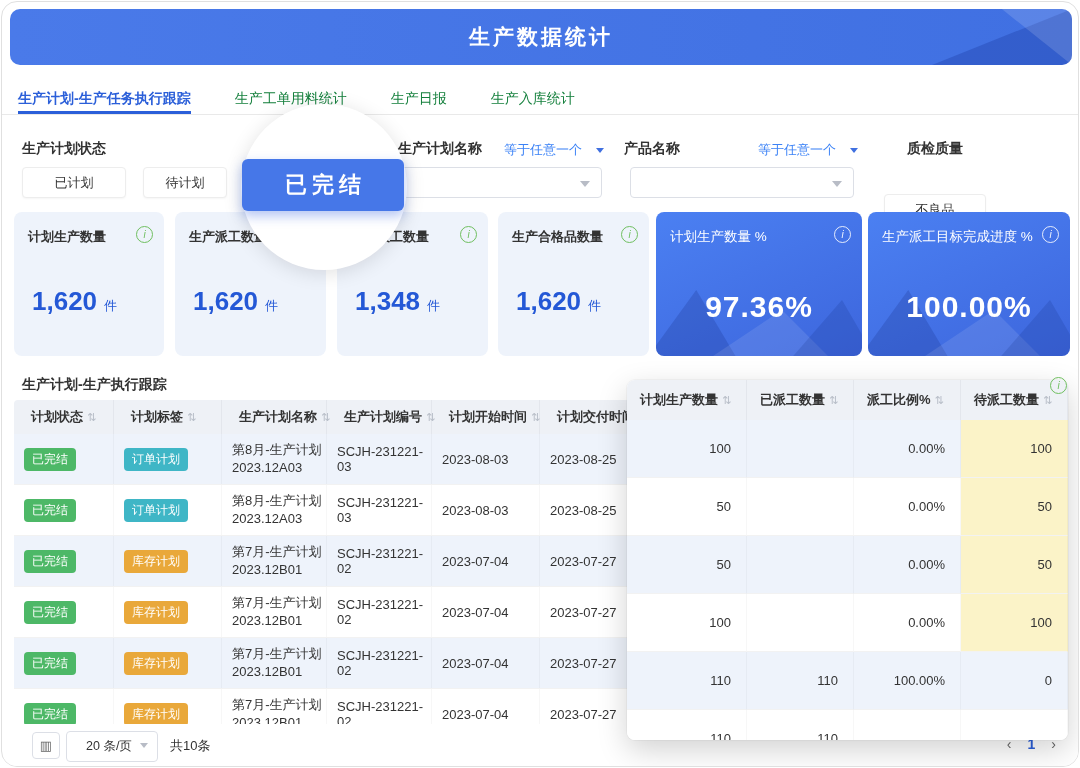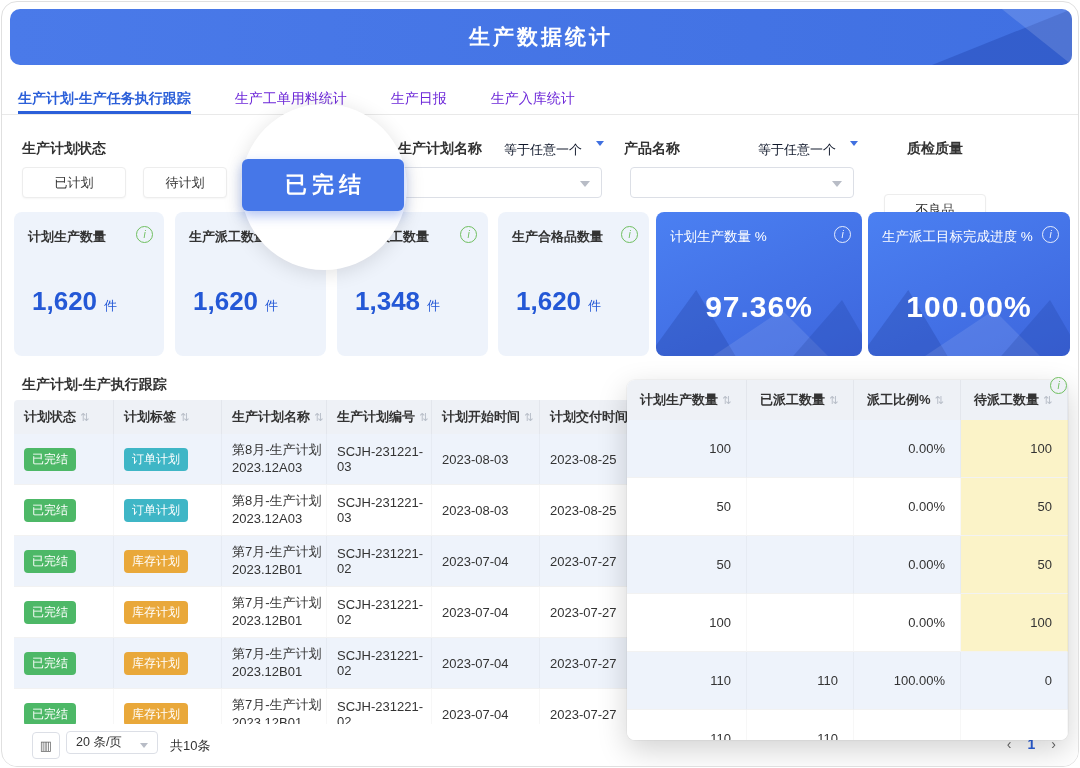--- a/index.html
+++ b/index.html
@@ -13,26 +13,26 @@
           border-radius:10px;overflow:hidden;}
   .header-title{width:100%;text-align:center;line-height:56px;color:#fff;font-size:21px;font-weight:bold;letter-spacing:3px;}
   .deco1{position:absolute;right:0;top:0;width:140px;height:56px;background:rgba(25,55,160,.32);
          clip-path:polygon(100% 0,100% 100%,0 100%);}
   .deco2{position:absolute;right:0;top:0;width:78px;height:56px;background:rgba(255,255,255,.14);
          clip-path:polygon(100% 0,100% 100%,10% 0);}
 
   
   .tabs{left:0;top:82px;width:1080px;height:31px;border-bottom:1px solid #e9e9e9;display:flex;gap:44px;
         padding-left:16px;box-sizing:border-box;}
-  .tab{font-size:14px;color:#6d28d9;padding:6px 0 8px;cursor:pointer;white-space:nowrap;}
+  .tab{font-size:14px;color:#15803d;padding:6px 0 8px;cursor:pointer;white-space:nowrap;}
   .tab.active{color:#2b5fd9;font-weight:bold;border-bottom:3px solid #2b5fd9;}
 
   
   .lbl{position:absolute;font-size:14px;font-weight:bold;color:#333;}
-  .op{position:absolute;font-size:13px;color:#0f172a;display:flex;align-items:flex-start;gap:14px;cursor:pointer;}
+  .op{position:absolute;font-size:13px;color:#3b82f6;display:flex;align-items:center;gap:14px;cursor:pointer;}
   .op .tri{width:0;height:0;border-left:4.5px solid transparent;border-right:4.5px solid transparent;border-top:5.5px solid #4070e0;}
   .btn{position:absolute;box-sizing:border-box;height:31px;background:#fff;border:1px solid #ededed;border-radius:4px;
        display:flex;align-items:center;justify-content:center;font-size:13px;color:#333;cursor:pointer;
        box-shadow:0 1px 2px rgba(0,0,0,.04);}
   .select{position:absolute;box-sizing:border-box;height:31px;background:#fff;border:1px solid #dcdfe6;border-radius:4px;cursor:pointer;}
   .select .tri{position:absolute;right:11px;top:13px;width:0;height:0;border-left:5px solid transparent;
                border-right:5px solid transparent;border-top:6px solid #b8bcc6;}
 
   
   .spot-circle{left:239px;top:102px;width:166px;height:166px;border-radius:50%;background:#fff;z-index:30;
@@ -64,21 +64,21 @@
 
   
   .section-title{left:20px;top:374px;font-size:14px;font-weight:bold;}
   .section-info{left:1048px;top:375px;z-index:25;}
   .ginfo{width:15px;height:15px;border:1px solid #6fbf5f;color:#6fbf5f;border-radius:50%;font-size:10px;
          line-height:15px;text-align:center;font-style:italic;cursor:pointer;}
 
   
   .main-table{left:12px;top:398px;width:645px;}
   .thead{display:flex;height:34px;background:#eef1f6;border-radius:4px 4px 0 0;}
-  .th{display:flex;align-items:center;font-weight:bold;font-size:13px;padding-left:10px;box-sizing:border-box;
+  .th{display:flex;align-items:center;font-weight:bold;font-size:13px;padding-left:17px;box-sizing:border-box;
       border-right:1px solid #e3e6ec;white-space:nowrap;}
   .sorter{font-size:11px;color:#b8bec8;margin-left:4px;font-weight:normal;}
   .trow{display:flex;height:50px;align-items:center;border-bottom:1px solid #f2f2f2;font-size:13px;background:#fff;}
   .trow.alt{background:#eef3fb;}
   .td{box-sizing:border-box;padding-left:10px;border-right:1px solid rgba(0,0,0,0.03);display:flex;align-items:center;
       height:100%;overflow:hidden;}
   .td.name{line-height:1.35;}
   .c1{width:100px;}.c2{width:108px;}.c3{width:105px;}.c4{width:105px;}.c5{width:108px;}.c6{width:119px;}
   .badge{display:inline-block;padding:3px 8px;border-radius:4px;color:#fff;font-size:12px;white-space:nowrap;}
   .badge.green{background:#4db867;}
@@ -95,22 +95,22 @@
   .prow.alt{background:#eef3fb;}
   .pd{display:flex;align-items:center;justify-content:flex-end;padding-right:15px;box-sizing:border-box;font-size:13px;
       border-right:1px solid rgba(0,0,0,0.03);border-bottom:1px solid #f2f2f2;}
   .pd.yellow{background:#fbf3c8;}
   .pc1{width:120px;}.pc2{width:107px;}.pc3{width:107px;}.pc4{width:107px;}
 
   
   .pagebar{left:2px;top:722px;width:1076px;height:44px;background:#fff;z-index:10;}
   .col-btn{position:absolute;left:28px;top:8px;width:26px;height:25px;border:1px solid #dcdfe6;border-radius:4px;
            display:flex;align-items:center;justify-content:center;color:#666;font-size:13px;cursor:pointer;background:#fff;}
-  .size-select{position:absolute;left:62px;top:7px;width:92px;height:23px;border:1px solid #dcdfe6;border-radius:4px;
-               box-sizing:border-box;display:flex;align-items:center;font-size:12.5px;color:#333;padding-left:9px;
+  .size-select{position:absolute;left:62px;top:7px;width:92px;height:31px;border:1px solid #dcdfe6;border-radius:4px;
+               box-sizing:border-box;display:flex;align-items:center;font-size:12.5px;color:#333;padding-left:19px;
                background:#fff;cursor:pointer;}
   .size-select .tri{position:absolute;right:9px;top:11px;width:0;height:0;border-left:4.5px solid transparent;
                     border-right:4.5px solid transparent;border-top:5.5px solid #b8bcc6;}
   .total{position:absolute;left:166px;top:13px;font-size:13px;color:#333;}
   .pager{position:absolute;right:24px;top:12px;display:flex;gap:16px;align-items:center;color:#666;font-size:14px;}
   .pager .pg{cursor:pointer;}
   .pager .cur{color:#2b5fd9;font-weight:bold;}
 
   
   .watermark{left:694px;top:700px;z-index:40;display:flex;align-items:center;gap:11px;color:#8c8c8c;

